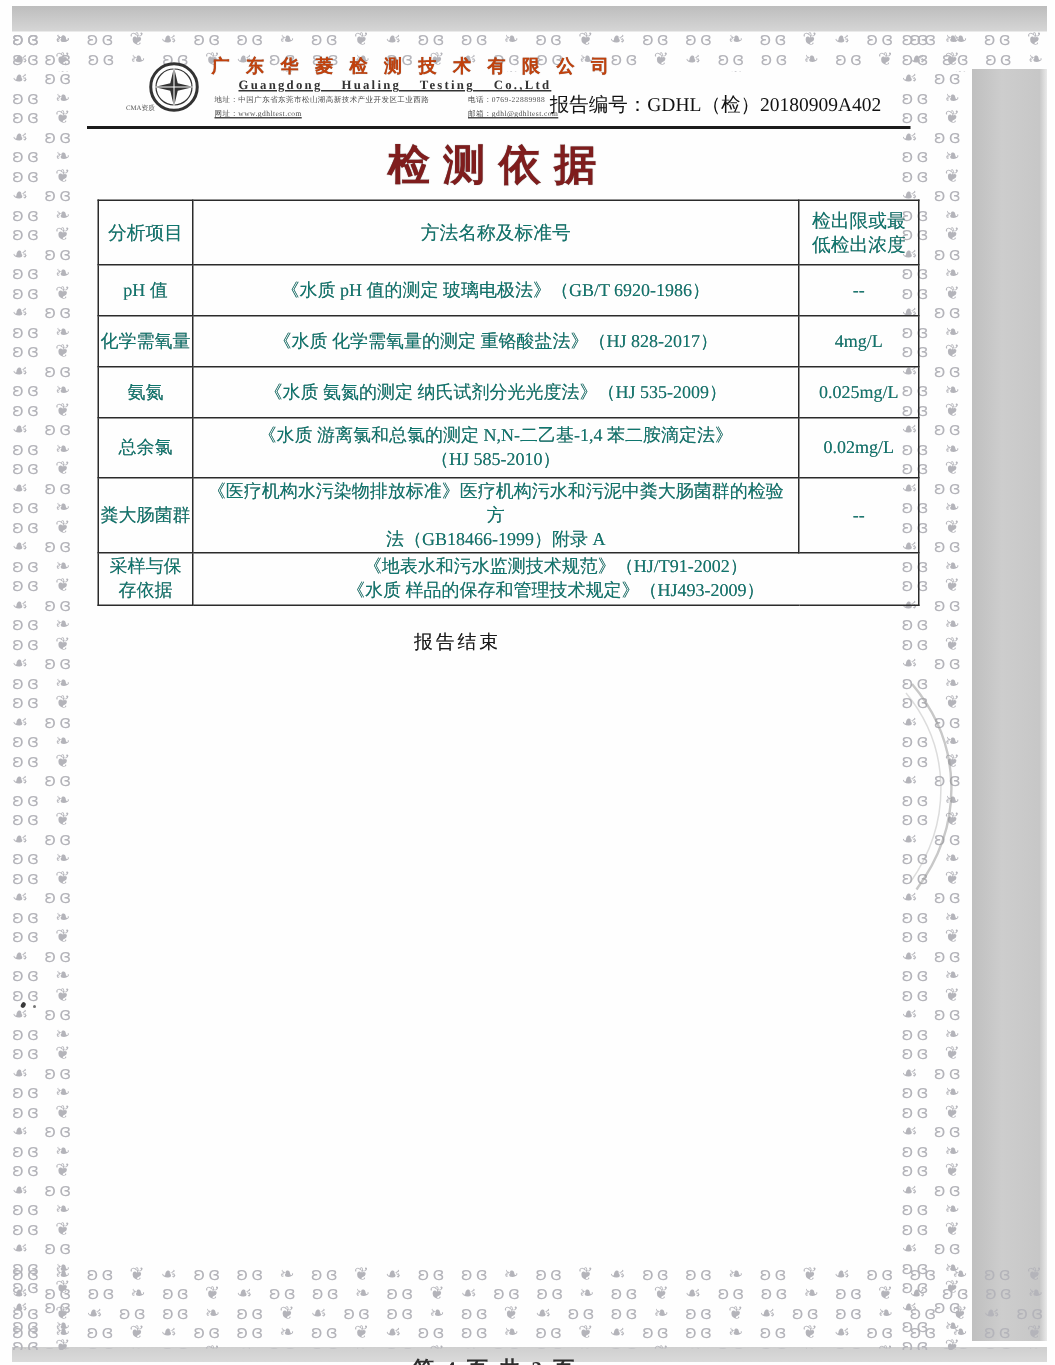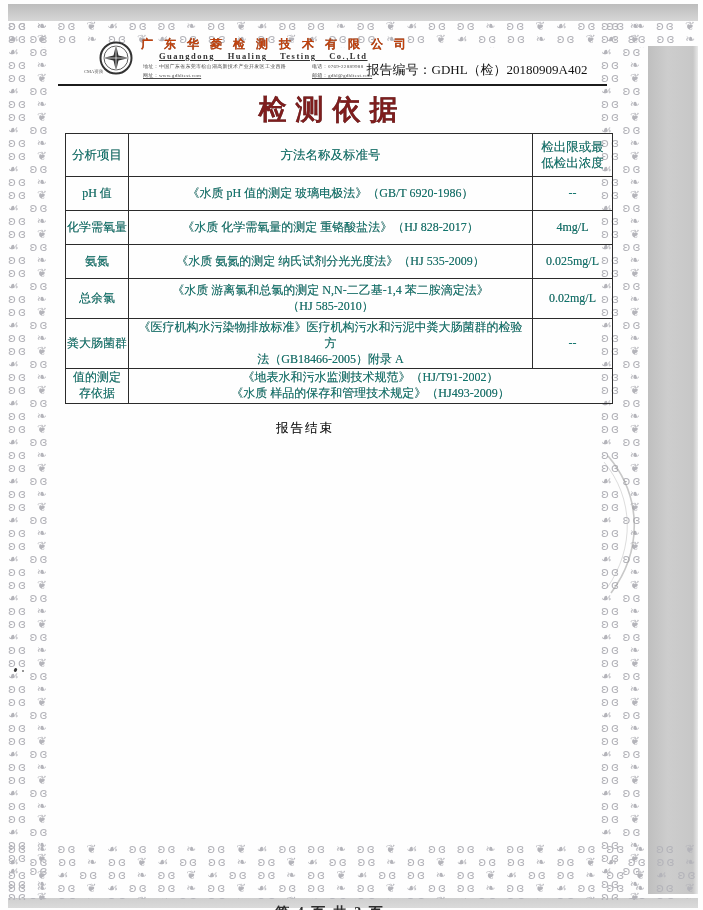--- a/index.html
+++ b/index.html
@@ -131,25 +131,25 @@
         </tr>
         <tr class="r-m">
           <td class="c-item">总余氯</td>
           <td class="c-method">《水质  游离氯和总氯的测定  N,N-二乙基-1,4 苯二胺滴定法》
 （HJ 585-2010）</td>
           <td class="c-limit">0.02mg/L</td>
         </tr>
         <tr class="r-l">
           <td class="c-item">粪大肠菌群</td>
           <td class="c-method">《医疗机构水污染物排放标准》医疗机构污水和污泥中粪大肠菌群的检验方
-法（GB18466-2005）附录 A</td>
+法（GB18466-1999）附录 A</td>
           <td class="c-limit">--</td>
         </tr>
         <tr class="r-e">
-          <td class="c-item">值的测定
+          <td class="c-item">采样与保
 存依据</td>
           <td class="c-method" colspan="2">《地表水和污水监测技术规范》（HJ/T91-2002）
 《水质  样品的保存和管理技术规定》（HJ493-2009）</td>
         </tr>
       </tbody>
     </table>
   </div>
 
   <div class="end-note">报告结束</div>
 

